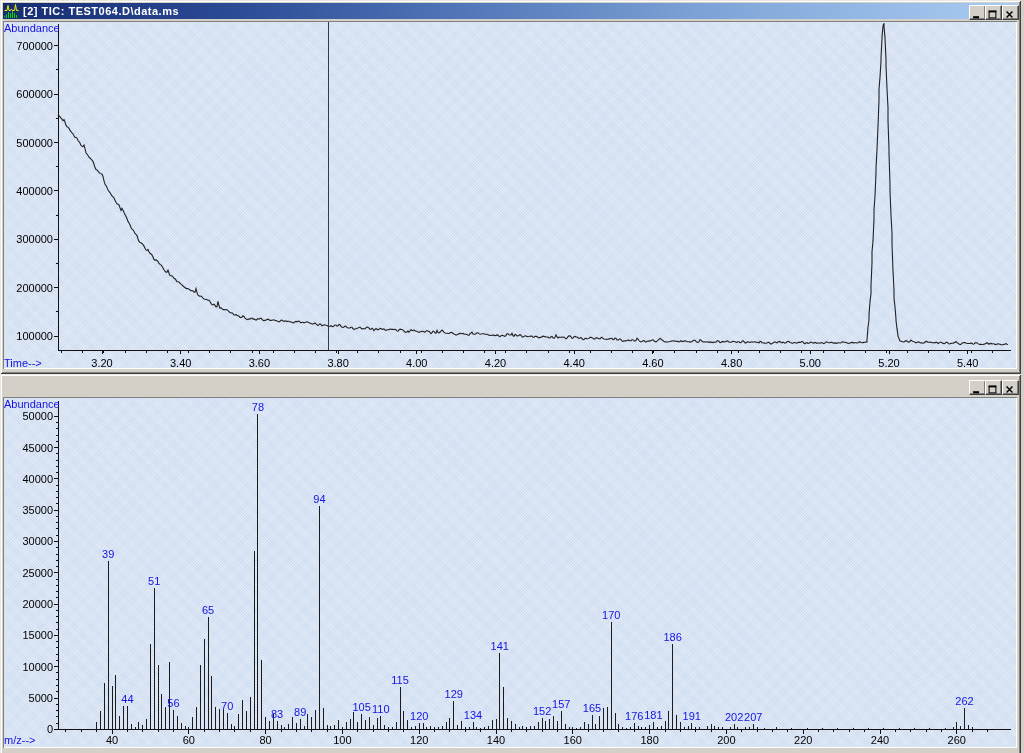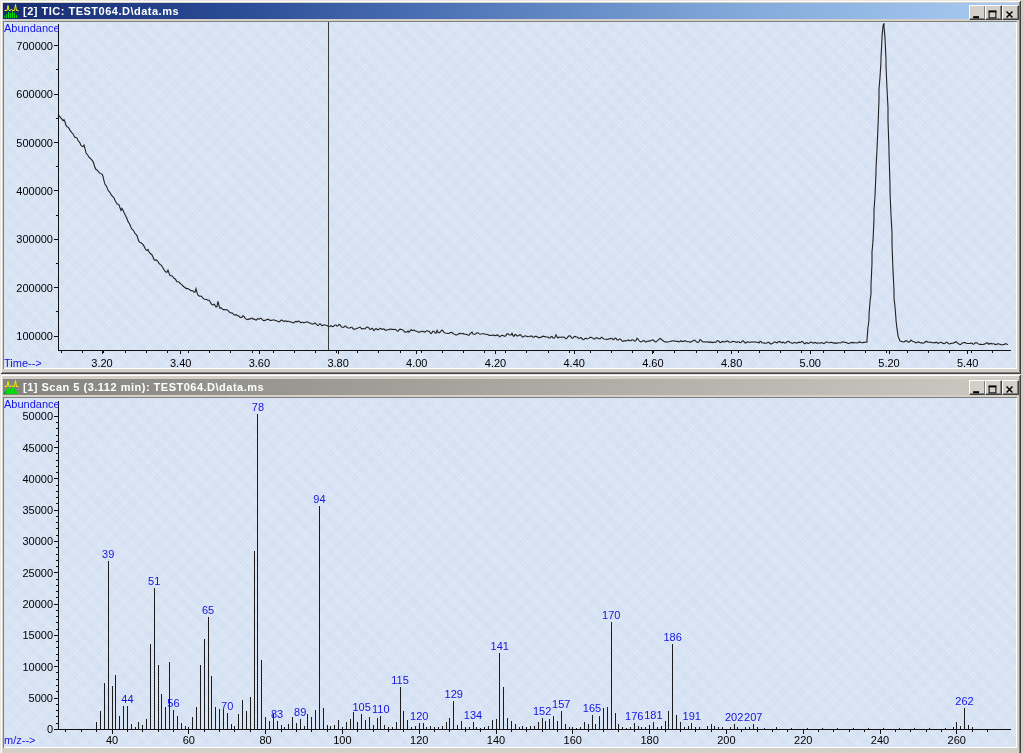--- a/index.html
+++ b/index.html
@@ -35,33 +35,20 @@
     <div style="position:absolute;left:985px;top:5px;width:15px;height:13px;background:#d4d0c8;border-top:1px solid #fff;border-left:1px solid #fff;border-right:1px solid #404040;border-bottom:1px solid #404040;box-shadow:inset -1px -1px #808080"><svg width="13" height="11" viewBox="0 0 13 13">
         <rect x="2.5" y="2.5" width="8" height="8" fill="none" stroke="#000" stroke-width="1.2"></rect>
         <rect x="2" y="2" width="9" height="2" fill="#000"></rect>
       </svg></div>
     <div style="position:absolute;left:1002px;top:5px;width:15px;height:13px;background:#d4d0c8;border-top:1px solid #fff;border-left:1px solid #fff;border-right:1px solid #404040;border-bottom:1px solid #404040;box-shadow:inset -1px -1px #808080"><svg width="13" height="11" viewBox="0 0 13 13">
         <path d="M3,3l7,7 M10,3l-7,7" stroke="#000" stroke-width="1.7"></path>
       </svg></div>
   <div class="client" style="top:21px;height:348px"></div>
 </div>
 <div class="win" style="top:374px;height:382px">
-  <div class="tbar inactive" style="top:5px">
-      <svg width="16" height="16" viewBox="0 0 16 16" style="position:absolute;left:1px;top:0px">
-<polyline points="0.5,7.5 3,7.5 4,2.5 5,7.5 6.5,7.5 7.5,6 8.5,7.5 10.5,7.5 11.5,1.5 12.5,7.5 14.5,7.5" fill="none" stroke="#f0f000" stroke-width="1"></polyline>
-<rect x="2" y="11" width="1" height="4" fill="#00cc00"></rect>
-        <rect x="4" y="9" width="1" height="6" fill="#00e000"></rect>
-<rect x="6" y="10" width="1" height="5" fill="#00cc00"></rect>
-        <rect x="8" y="8" width="1" height="7" fill="#00e000"></rect>
-<rect x="10" y="10" width="1" height="5" fill="#00cc00"></rect>
-        <rect x="12" y="12" width="1" height="3" fill="#00e000"></rect>
-<rect x="0" y="12.5" width="1.5" height="2.5" fill="#009070"></rect>
-</svg>
-    <div class="ttxt">[1] Scan 5 (3.112 min): TEST064.D\data.ms</div>
-    </div>
   <div style="position:absolute;left:969px;top:6px;width:15px;height:13px;background:#d4d0c8;border-top:1px solid #fff;border-left:1px solid #fff;border-right:1px solid #404040;border-bottom:1px solid #404040;box-shadow:inset -1px -1px #808080"><svg width="13" height="11" viewBox="0 0 13 13">
         <rect x="2.5" y="8.5" width="7" height="2.5" fill="#000"></rect>
       </svg></div>
     <div style="position:absolute;left:985px;top:6px;width:15px;height:13px;background:#d4d0c8;border-top:1px solid #fff;border-left:1px solid #fff;border-right:1px solid #404040;border-bottom:1px solid #404040;box-shadow:inset -1px -1px #808080"><svg width="13" height="11" viewBox="0 0 13 13">
         <rect x="2.5" y="2.5" width="8" height="8" fill="none" stroke="#000" stroke-width="1.2"></rect>
         <rect x="2" y="2" width="9" height="2" fill="#000"></rect>
       </svg></div>
     <div style="position:absolute;left:1002px;top:6px;width:15px;height:13px;background:#d4d0c8;border-top:1px solid #fff;border-left:1px solid #fff;border-right:1px solid #404040;border-bottom:1px solid #404040;box-shadow:inset -1px -1px #808080"><svg width="13" height="11" viewBox="0 0 13 13">
         <path d="M3,3l7,7 M10,3l-7,7" stroke="#000" stroke-width="1.7"></path>
       </svg></div>

